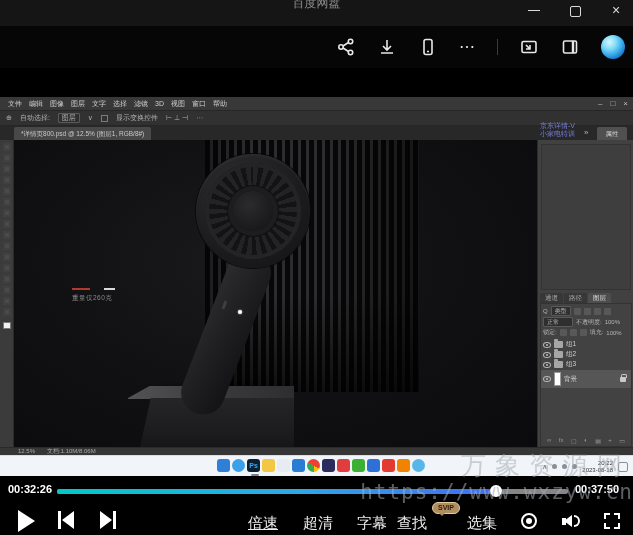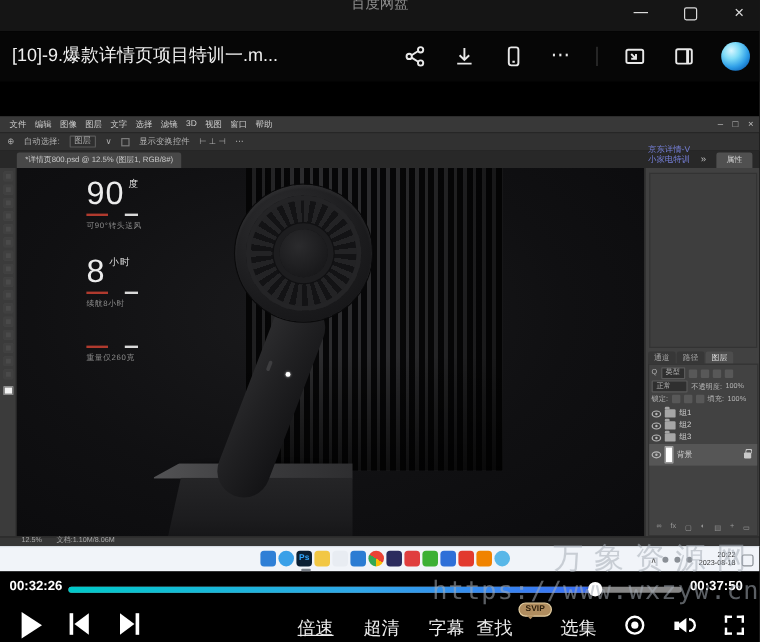--- a/index.html
+++ b/index.html
@@ -160,21 +160,20 @@
   <div class="titlebar">
     <div class="title">百度网盘</div>
     <div class="winctl">
       <div class="wbtn wmin"></div>
       <div class="wbtn wmax"></div>
       <div class="wbtn wclose">×</div>
     </div>
   </div>
 
   <div class="pheader">
-    <div class="ptitle">[10]-9.爆款详情页项目特训一.m...</div>
     <div class="hicons">
       <span>
           <svg width="20" height="20" viewBox="0 0 20 20" fill="none" stroke="#e8e8e8" stroke-width="1.6">
             <circle cx="14.5" cy="4.5" r="2.2"></circle>
             <circle cx="5" cy="10" r="2.2"></circle>
             <circle cx="14.5" cy="15.5" r="2.2"></circle>
             <path d="M7 9l5.5-3.5M7 11l5.5 3.5"></path>
           </svg>
         </span>
       <span>
@@ -258,36 +257,20 @@
       <div class="tool"></div>
         <div class="tool"></div>
         <div class="tool"></div>
         <div class="tool"></div>
       <div class="swatch"></div>
     </div>
 
     <div class="poster">
       <div class="stripes"></div>
 
-      <div class="feat" style="top:8px;">
-        <div><span class="num">90</span><span class="unit">度</span></div>
-        <div class="rule">
-            <span class="red"></span>
-            <span class="white"></span>
-          </div>
-        <div class="cap">可90°转头送风</div>
-      </div>
-      <div class="feat" style="top:73px;">
-        <div><span class="num">8</span><span class="unit">小时</span></div>
-        <div class="rule">
-            <span class="red"></span>
-            <span class="white"></span>
-          </div>
-        <div class="cap">续航8小时</div>
-      </div>
       <div class="feat" style="top:145px;">
         <div class="rule">
             <span class="red"></span>
             <span class="white"></span>
           </div>
         <div class="cap">重量仅260克</div>
       </div>
 
       <div class="ped-shadow"></div>
       <div class="ped-top"></div>

